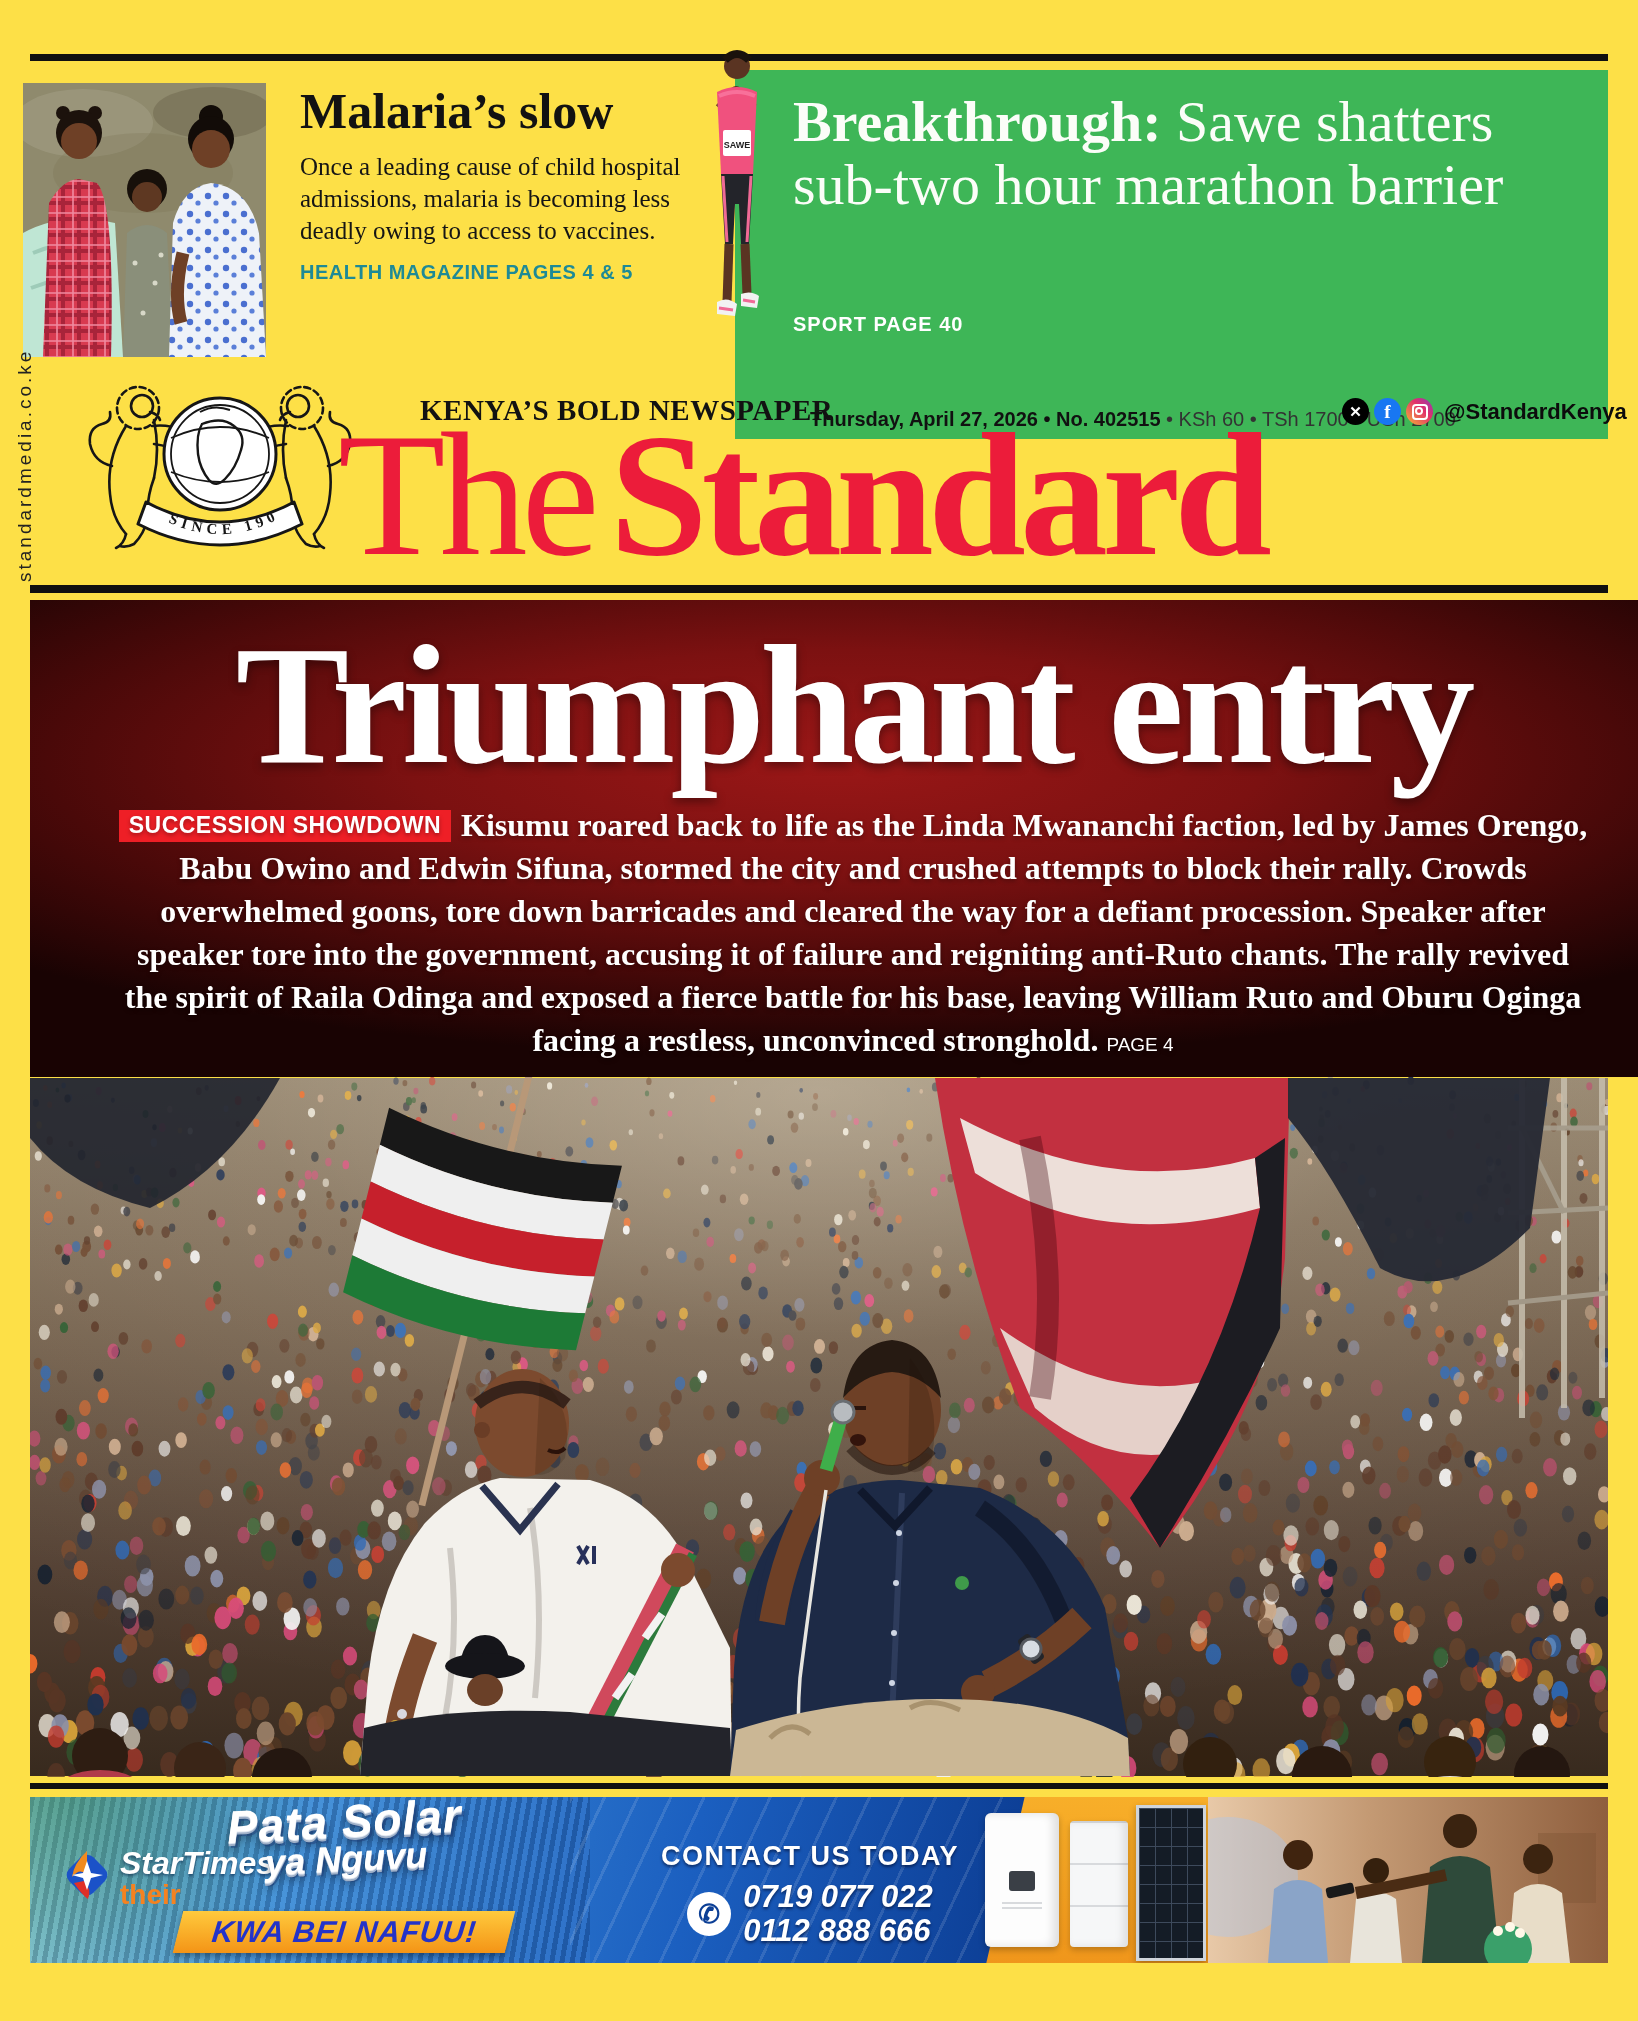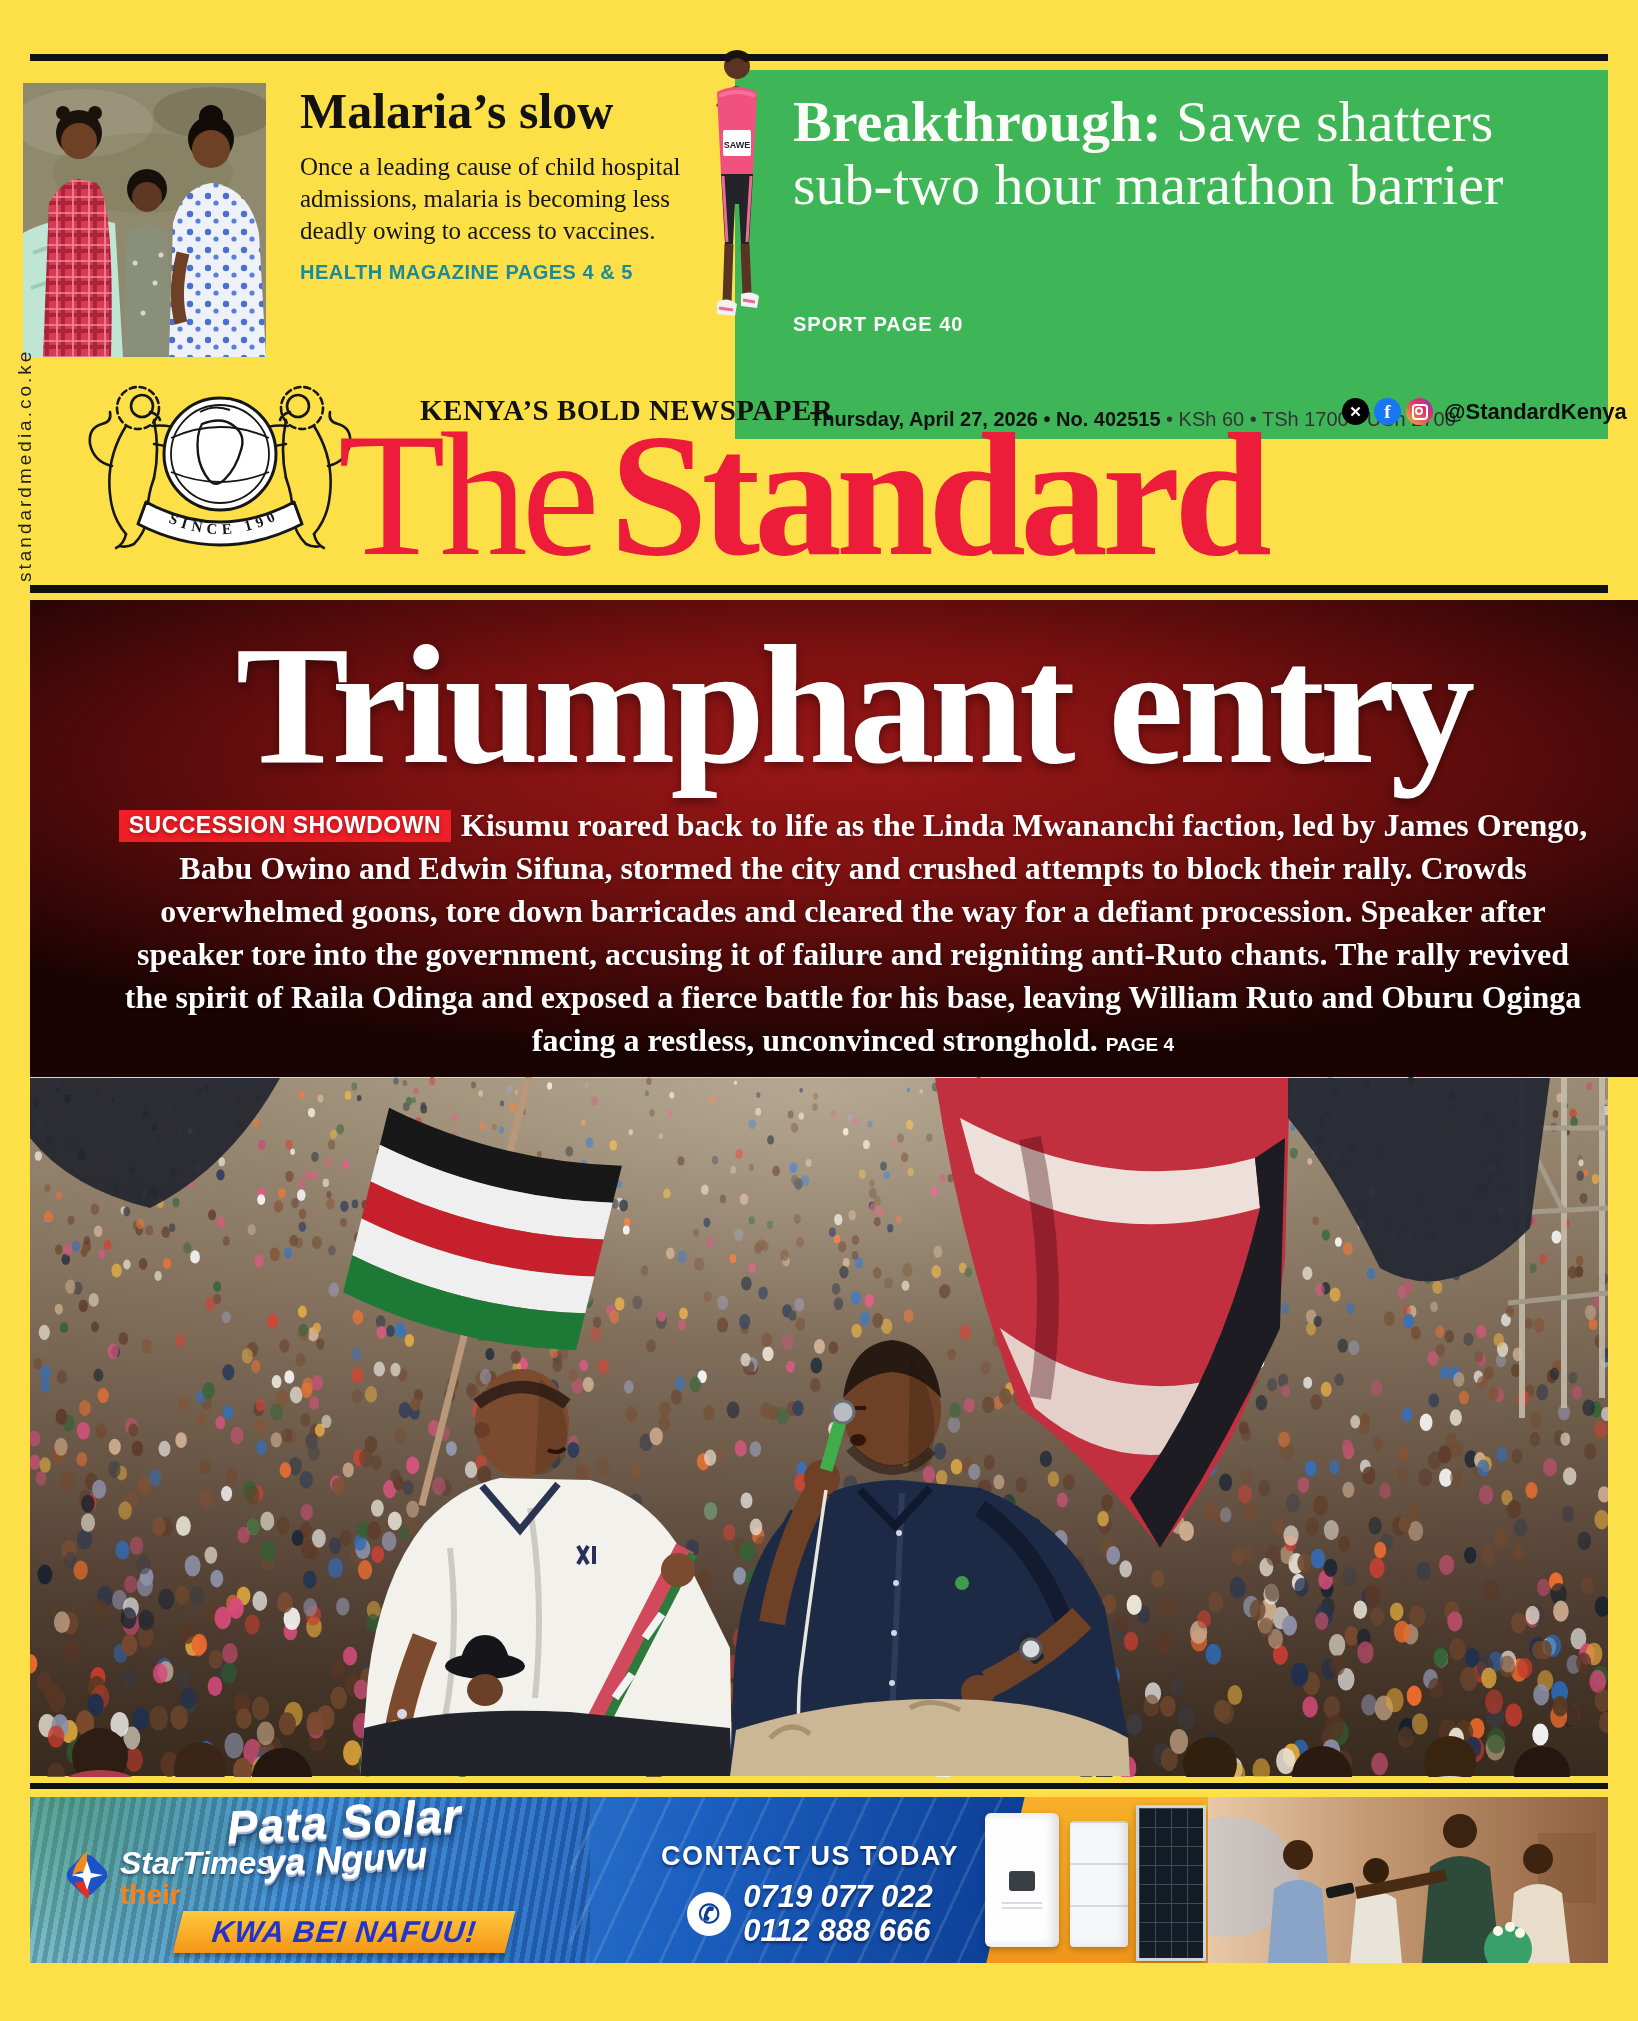--- a/index.html
+++ b/index.html
@@ -54,21 +54,21 @@
   .lead{position:absolute;left:30px;top:600px;width:1578px;height:477px;overflow:hidden;
       background:radial-gradient(ellipse 70% 62% at 50% 34%, #9a1717 0%, #7c1111 38%, #4a0909 70%, #190303 100%);padding-left:34px;}
   .lead-headline{margin:0;padding-top:16px;text-align:center;font-family:"Liberation Serif",serif;
       font-weight:700;font-size:170px;line-height:178px;color:#fff;letter-spacing:-5px;
       text-shadow:0 4px 10px rgba(0,0,0,.4);}
   .lead-body{width:1480px;margin:10px auto 0;text-align:center;font-family:"Liberation Serif",serif;
       font-weight:700;font-size:32px;line-height:43px;color:#fff;text-shadow:0 2px 4px rgba(0,0,0,.35);}
   .badge{display:inline-block;background:#ee1f26;color:#fff;font-family:"Liberation Sans",sans-serif;
       font-weight:800;font-size:23px;line-height:23px;padding:4px 10px 5px;letter-spacing:.5px;
       vertical-align:3px;margin-right:10px;}
-  .pageref{font-family:"Liberation Sans",sans-serif;font-weight:700;font-size:19px;margin-left:8px;}
+  .pageref{font-family:"Liberation Sans",sans-serif;font-weight:400;font-size:19px;margin-left:8px;}
 
   
   .main-photo{position:absolute;left:30px;top:1077px;width:1578px;height:700px;margin:0;}
   .main-photo svg{display:block;width:100%;height:100%;}
 
   
   .ad{position:absolute;left:30px;top:1797px;width:1578px;height:166px;overflow:hidden;
       background:linear-gradient(100deg,#8fd0e0 0%,#3f8fd8 16%,#1b5fc0 42%,#0d3f96 62%,#0c3a8c 100%);}
   .ad::before{content:'';position:absolute;top:0;left:0;width:560px;height:166px;pointer-events:none;
       background:radial-gradient(circle at 6% -10%, rgba(40,120,70,.55), transparent 45%),

